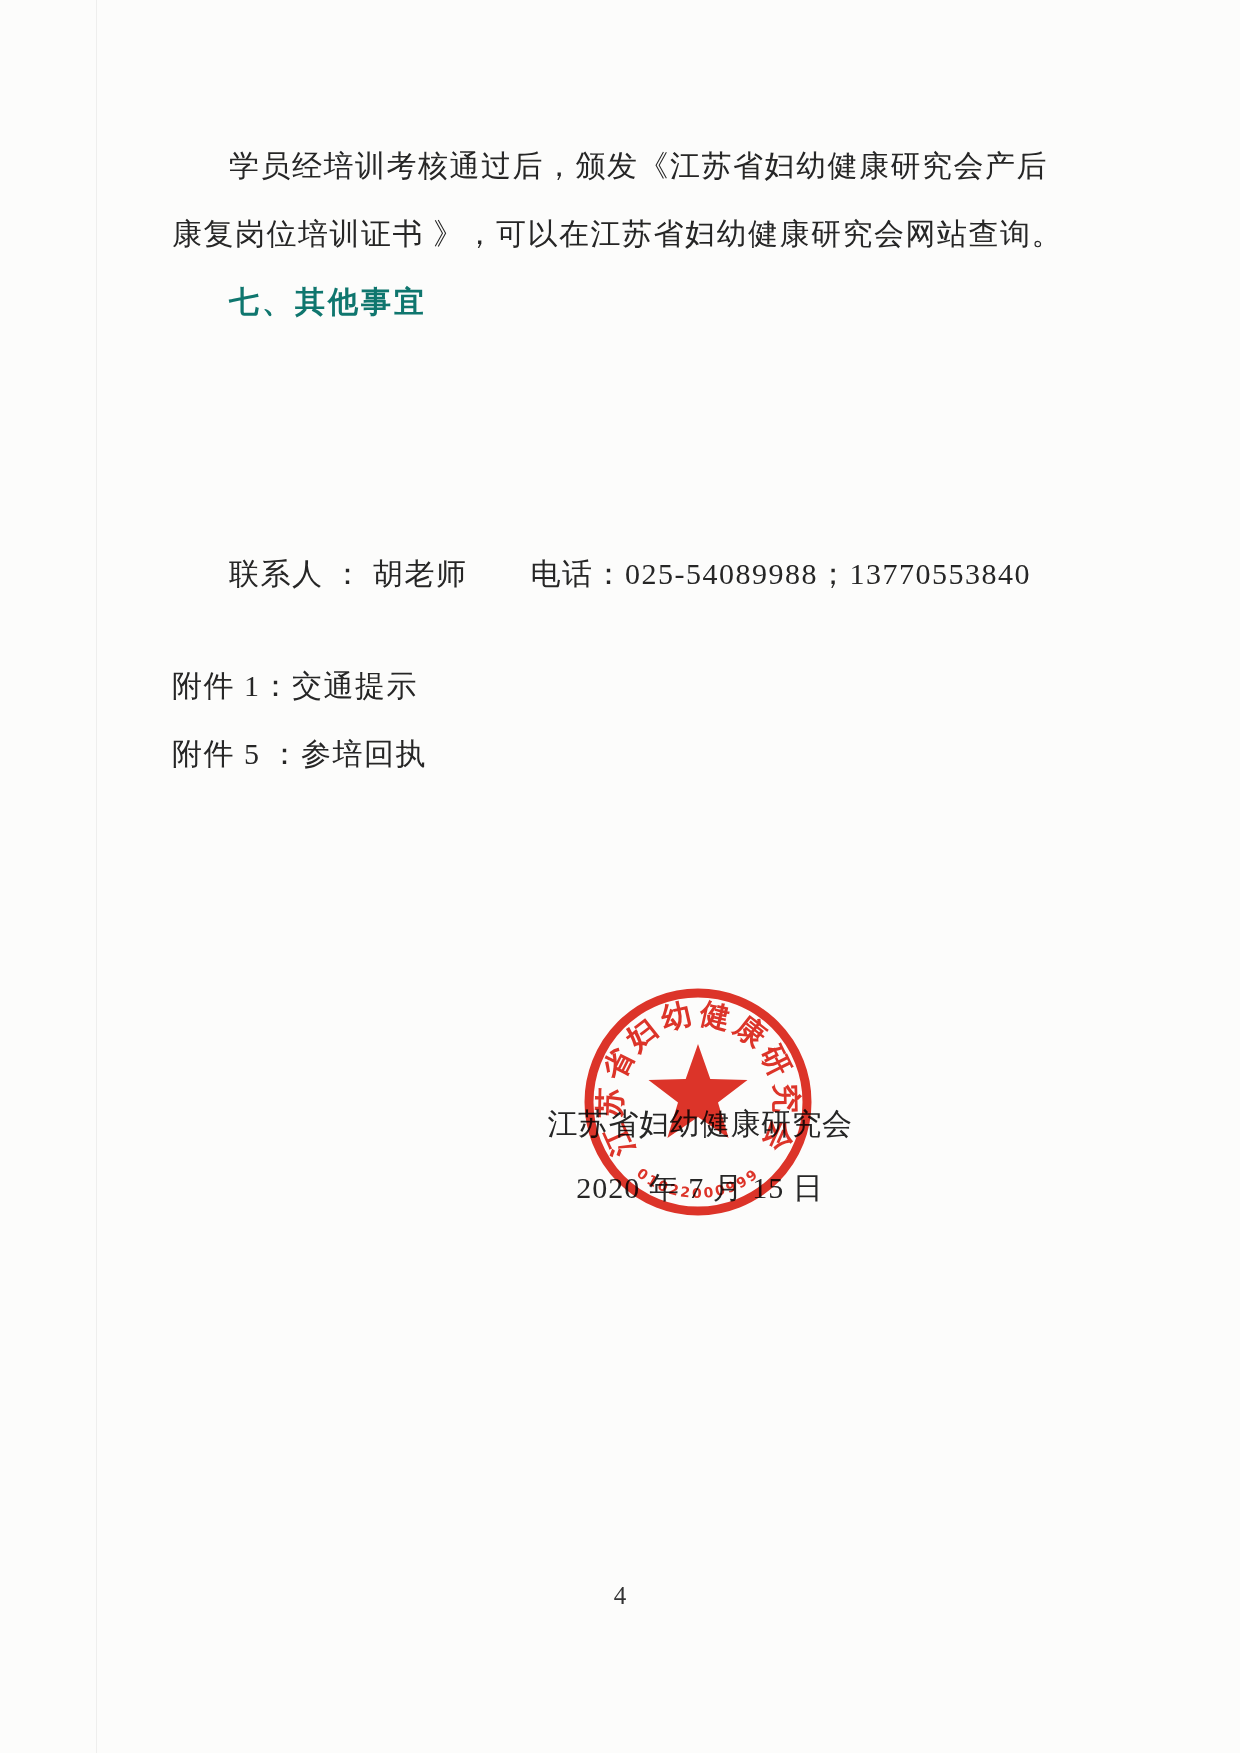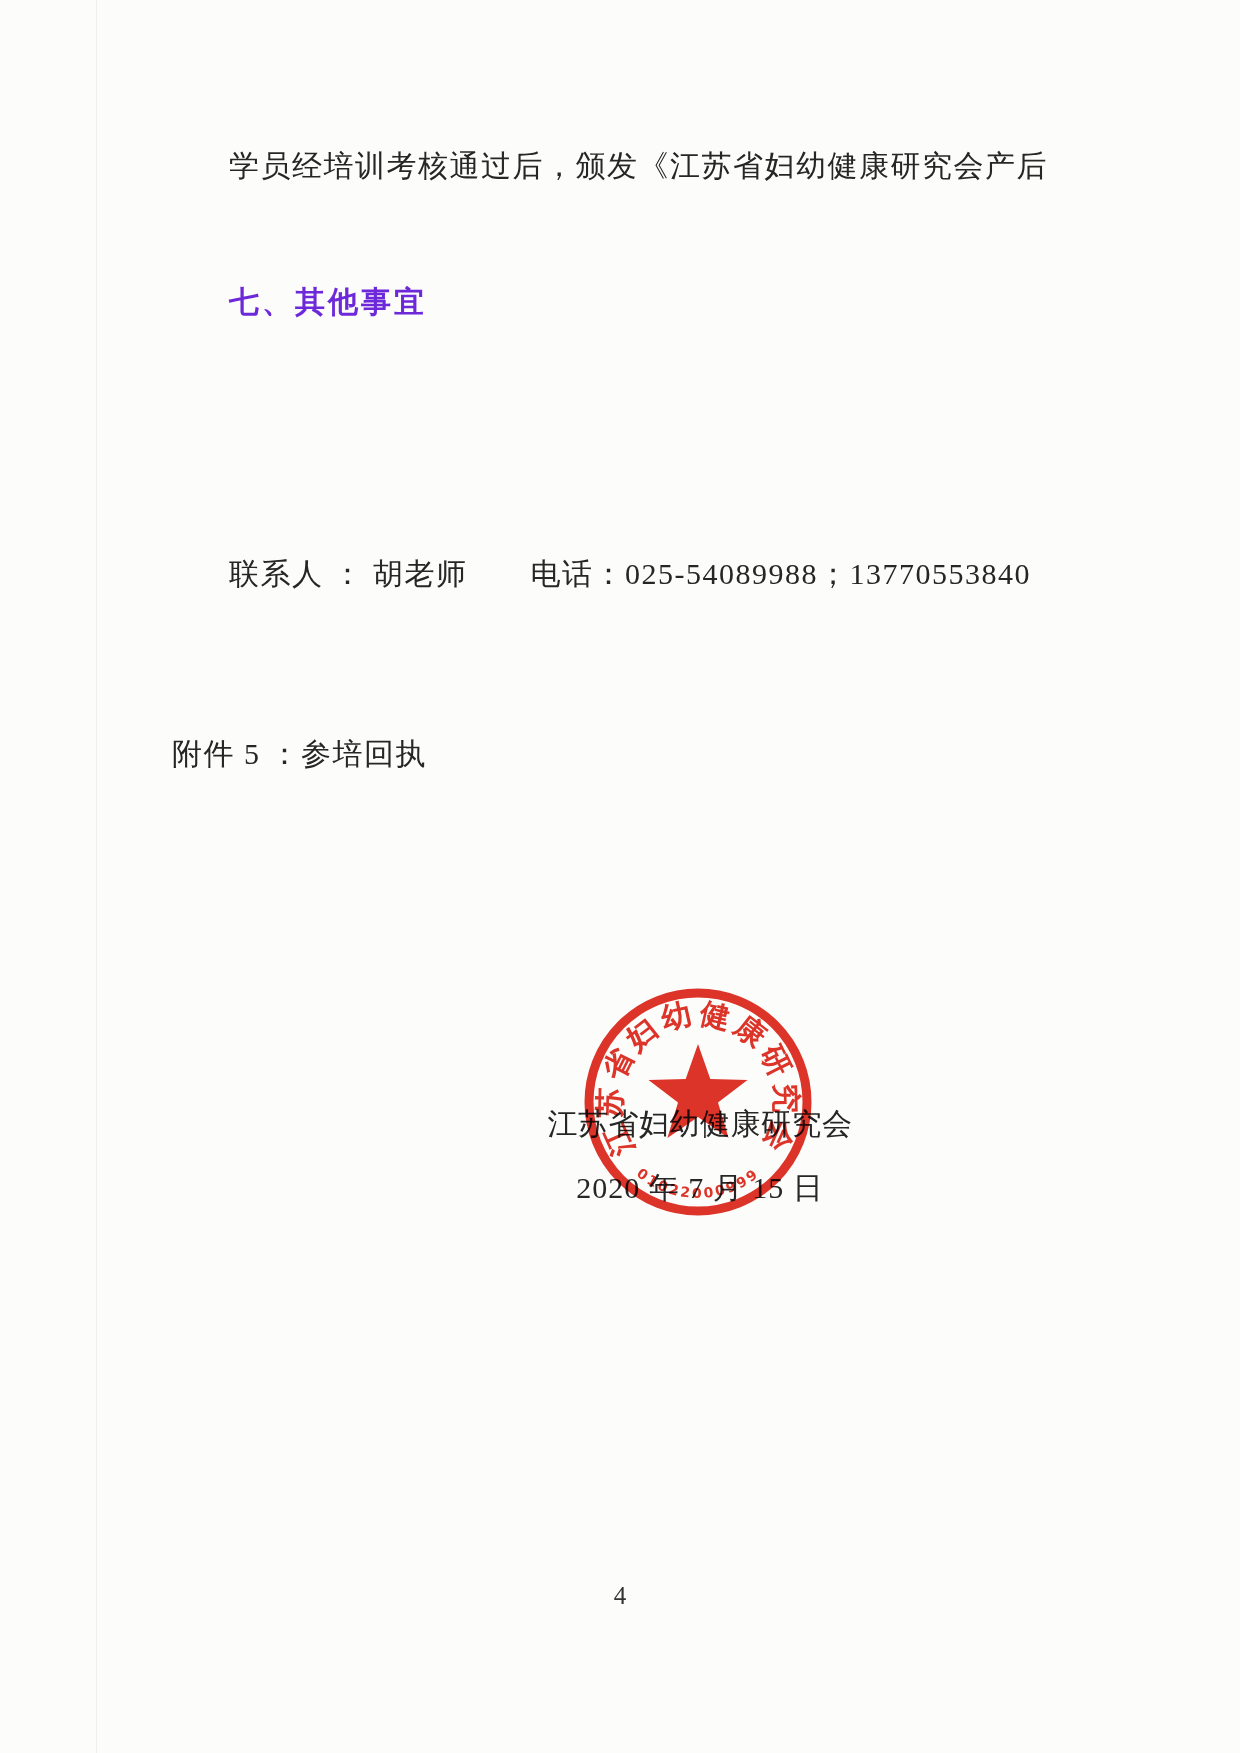--- a/index.html
+++ b/index.html
@@ -30,21 +30,21 @@
     width: 910px;
     font-size: 30px;
     line-height: 36px;
     letter-spacing: 1.5px;
     white-space: nowrap;
   }
   .indent { padding-left: 57px; }
   .heading {
     font-family: "Liberation Sans", "DejaVu Sans", sans-serif;
     font-weight: 700;
-    color: #6d28d9;
+    color: #0f766e;
     letter-spacing: 3px;
   }
   .sig-block {
     position: absolute;
     left: 450px;
     width: 500px;
     text-align: center;
     font-size: 30px;
     letter-spacing: 1px;
     white-space: nowrap;
@@ -69,28 +69,30 @@
 </style>
 </head>
 <body>
 
 <div class="page">
 
   <div class="scan-line"></div>
 
   <div class="line indent" style="top:148px">学员经培训考核通过后，颁发《江苏省妇幼健康研究会产后</div>
 
+  <div class="line" style="top:216px">康复岗位培训证书 》，可以在江苏省妇幼健康研究会网站查询。</div>
 
   <div class="line indent heading" style="top:284px">七、其他事宜</div>
 
 
 
 
   <div class="line indent" style="top:556px">联系人 ： 胡老师　　电话：025-54089988；13770553840</div>
 
+  <div class="line" style="top:668px">附件 1：交通提示</div>
 
   <div class="line" style="top:736px">附件 5 ：参培回执</div>
 
   <div class="sig-block" style="top:1104px; letter-spacing:0.5px;">江苏省妇幼健康研究会</div>
 
   <div class="sig-block" style="top:1168px">2020 年 7 月 15 日</div>
 
   <div class="seal-wrap">
     <svg width="236" height="236" viewBox="-118 -118 236 236" xmlns="http://www.w3.org/2000/svg">
       <defs>

